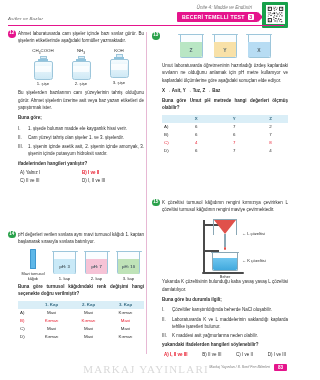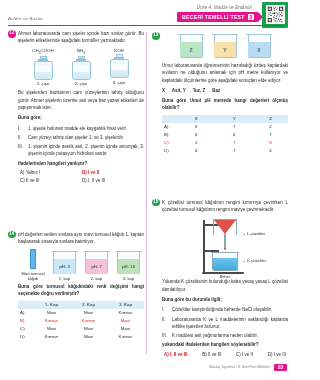--- a/index.html
+++ b/index.html
@@ -602,17 +602,18 @@
           <div class="opt ans">A) I, II ve III</div>
           <div class="opt">B) II ve III</div>
           <div class="opt">C) I ve II</div>
           <div class="opt">D) I ve III</div>
         </div>
       </div>
     </div>
   </div>
 
   <div class="footer">
+    <div class="watermark">MARKAJ YAYINLARI</div>
     <div class="foot-src">Markaj Yayınları / 8. Sınıf Fen Bilimleri</div>
     <div class="pagebox">83</div>
   </div>
 
 </div>
 
 </body></html>

